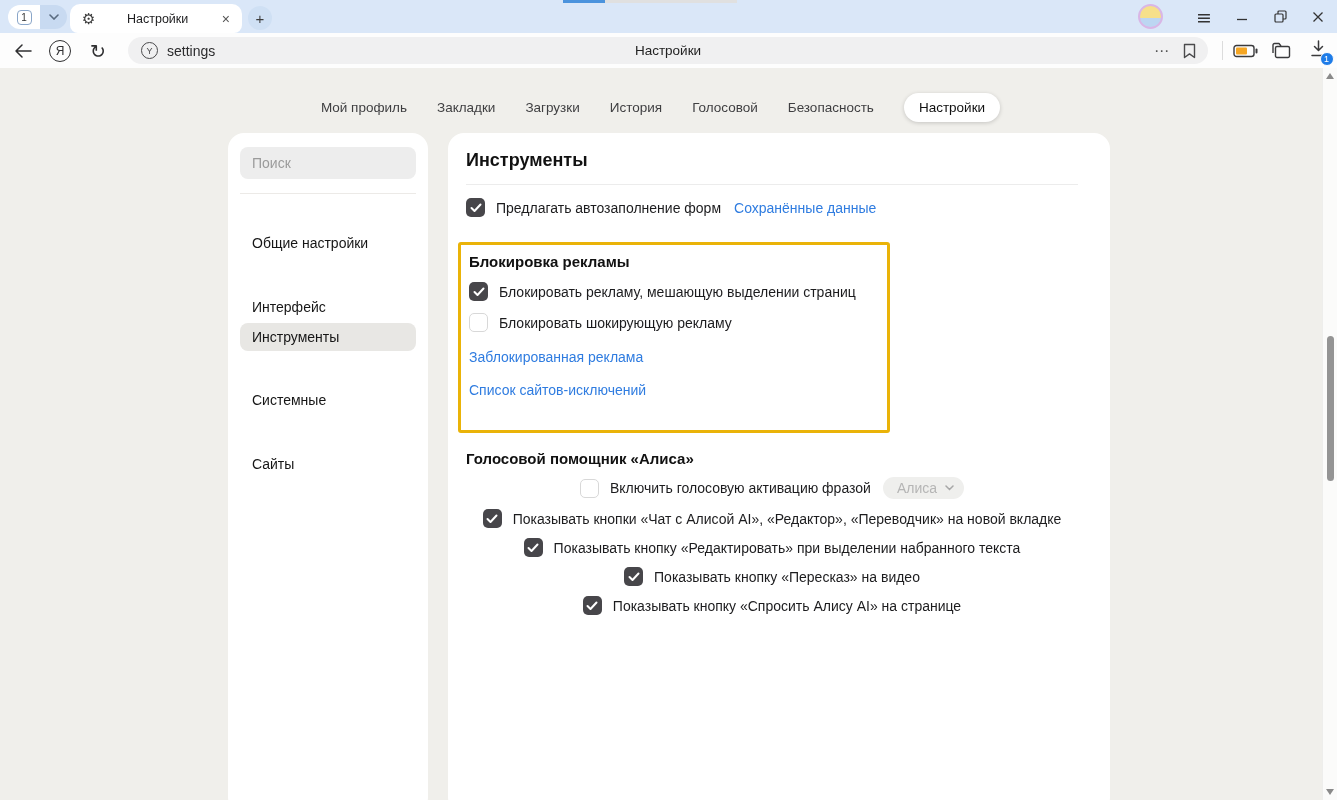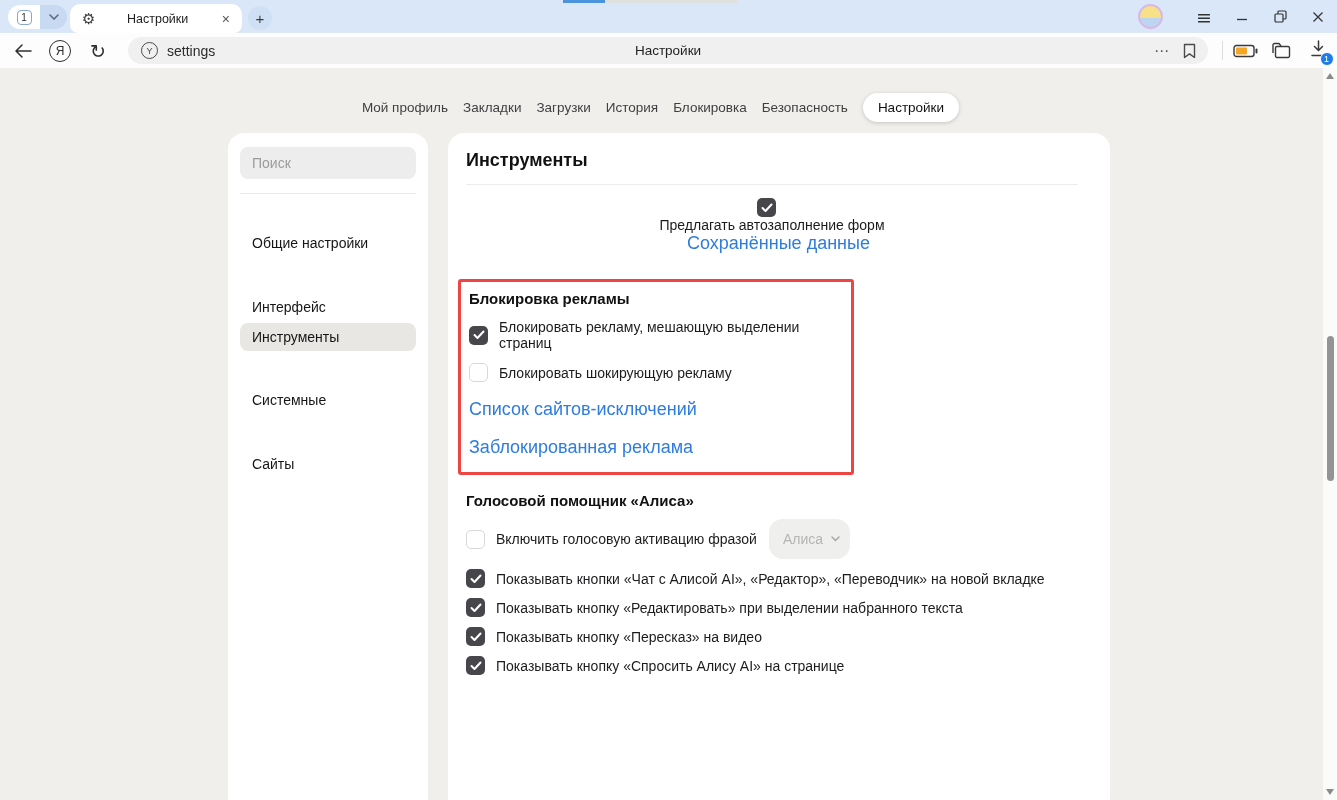--- a/index.html
+++ b/index.html
@@ -34,21 +34,21 @@
   .addr-url { font-size:14px; color:#2b2b2d; margin-left:9px; }
   .addr-title { position:absolute; left:0; right:0; text-align:center; font-size:13.5px; color:#222; pointer-events:none; }
   .addr-right { position:absolute; right:12px; display:flex; align-items:center; gap:14px; }
   .dots { font-size:15px; color:#555; }
   .sep { position:absolute; left:1222px; top:8px; width:1px; height:19px; background:#dcdcdc; }
   .after-bar { position:absolute; top:0; height:35px; display:flex; align-items:center; justify-content:center; }
   .dl-wrap { position:relative; }
   .dl-badge { position:absolute; right:-7px; bottom:-5px; width:14px; height:14px; border-radius:50%; background:#1e7ce8; color:#fff; font-size:9px; display:flex; align-items:center; justify-content:center; border:1.5px solid #fdfdfd; }
 
   
-  .nav-tabs { position:absolute; top:93px; left:0; right:16px; display:flex; justify-content:center; align-items:center; gap:15px; }
+  .nav-tabs { position:absolute; top:93px; left:0; right:16px; display:flex; justify-content:center; align-items:center; gap:30px; }
   .nav-tab { font-size:13.5px; color:#3f3f41; padding:7px 0; }
   .nav-tab.active { background:#fff; color:#111; border-radius:16px; padding:7px 15px; box-shadow:0 1px 4px rgba(0,0,0,.18); }
 
   
   .sidebar { position:absolute; left:228px; top:133px; width:200px; height:680px; background:#fff; border-radius:16px; padding:14px 12px 0 12px; }
   .search { width:176px; height:32px; background:#ededed; border:none; border-radius:8px; padding:0 12px; font-size:14px; color:#333; font-family:inherit; outline:none; }
   .search::placeholder { color:#9b9b9b; }
   .side-hr { margin-top:14px; border-bottom:1px solid #eceae7; }
   .side-list { margin-top:12px; }
   .side-item { height:30px; display:flex; align-items:center; padding:0 12px; font-size:14px; color:#161616; border-radius:8px; margin-bottom:0;margin-top:34px; }
@@ -57,27 +57,27 @@
   
   .main-card { position:absolute; left:448px; top:133px; width:662px; height:680px; background:#fff; border-radius:16px; padding:0 32px 0 18px; }
   .card-title { padding-top:17px; font-size:18px; font-weight:700; color:#111; }
   .hr { margin-top:13px; border-bottom:1px solid #ececec; }
   .sec-h { font-size:15px; font-weight:700; color:#111; }
   .row { display:flex; align-items:center; }
   .cb { width:19px; height:19px; border-radius:5px; flex:none; margin-right:11px; }
   .cb.on { background:#47464a; display:flex; align-items:center; justify-content:center; }
   .cb.off { background:#fff; border:1.5px solid #d8d8d8; }
   .lbl { font-size:14px; color:#1c1c1e; }
-  .link { font-size:18px; color:#2f7ce0; text-decoration:none; }
-  .mt23 { margin-top:23px; } .mt13 { margin-top:13px;flex-direction:column; } .mt10 { margin-top:10px; }
-  .hl-box { margin-top:25px; margin-left:-8px; width:396px; border:3px solid #ef4444; border-radius:3px; padding:8px 10px 14px 8px; }
+  .link { font-size:14px; color:#2f7ce0; text-decoration:none; }
+  .mt23 { margin-top:23px; } .mt13 { margin-top:13px; } .mt10 { margin-top:10px;justify-content:center; }
+  .hl-box { margin-top:25px; margin-left:-8px; width:432px; border:3px solid #eab308; border-radius:3px; padding:8px 10px 32px 8px; }
   .hl-box .row { margin-top:12px; }
   .hl-box .blk-link { display:block; margin-top:17px; }
   .alice-h { margin-top:17px; }
-  .dd { margin-left:12px; height:40px; background:#efefed; border-radius:14px; display:flex; align-items:center; padding:0 10px 0 14px; gap:8px; }
+  .dd { margin-left:12px; height:22px; background:#efefed; border-radius:14px; display:flex; align-items:center; padding:0 10px 0 14px; gap:8px; }
   .dd .val { font-size:14px; color:#b5b5b5; }
   .neuro-h { margin-top:40px; }
 
   
   .pscroll { position:absolute; right:0; top:68px; bottom:0; width:15px; background:#fbfbfa; border-left:1px solid #eeeeec; }
   .pscroll .thumb { position:absolute; left:4px; top:268px; width:7px; height:145px; background:#949494; border-radius:4px; }
   .arr { position:absolute; left:3px; width:0; height:0; border-left:4.5px solid transparent; border-right:4.5px solid transparent; }
   .arr.up { top:5px; border-bottom:6px solid #8a8a8a; }
   .arr.down { bottom:5px; border-top:6px solid #8a8a8a; }
 </style>
@@ -182,21 +182,21 @@
       <span class="dl-badge">1</span>
     </span>
   </div>
 </div>
 
 <div class="nav-tabs">
   <span class="nav-tab">Мой профиль</span>
   <span class="nav-tab">Закладки</span>
   <span class="nav-tab">Загрузки</span>
   <span class="nav-tab">История</span>
-  <span class="nav-tab">Блокировка</span>
+  <span class="nav-tab">Голосовой</span>
   <span class="nav-tab">Безопасность</span>
   <span class="nav-tab active">Настройки</span>
 </div>
 
 <div class="sidebar">
   <input class="search" placeholder="Поиск" style="">
   <div class="side-hr"></div>
   <div class="side-list">
     <div class="side-item">
         <span>Общие настройки</span>
@@ -237,22 +237,22 @@
         <svg width="12" height="10" viewBox="0 0 12 10">
             <path d="M1.5 5l3 3 6-6.5" stroke="#fff" stroke-width="2" fill="none" stroke-linecap="round" stroke-linejoin="round"></path>
           </svg>
       </span>
       <span class="lbl">Блокировать рекламу, мешающую выделении страниц</span>
     </div>
     <div class="row">
       <span class="cb off"></span>
       <span class="lbl">Блокировать шокирующую рекламу</span>
     </div>
+    <a class="link blk-link" href="#">Заблокированная реклама</a>
     <a class="link blk-link" href="#">Список сайтов-исключений</a>
-    <a class="link blk-link" href="#">Заблокированная реклама</a>
   </div>
 
   <div class="sec-h alice-h">Голосовой помощник «Алиса»</div>
   <div class="row mt10">
     <span class="cb off"></span>
     <span class="lbl">Включить голосовую активацию фразой</span>
     <span class="dd">
       <span class="val">Алиса</span>
       <svg width="9" height="6" viewBox="0 0 9 6">
           <path d="M1 1l3.5 3.5L8 1" stroke="#a7a7a7" stroke-width="1.5" fill="none" stroke-linecap="round"></path>

